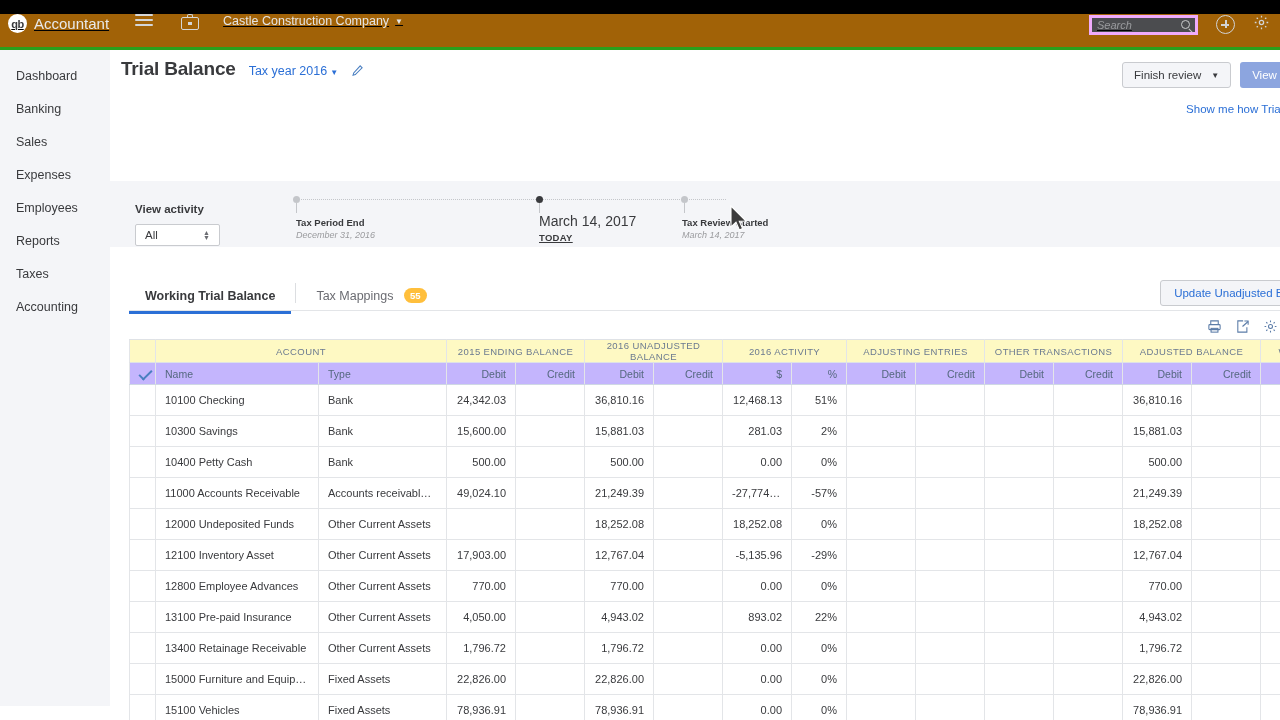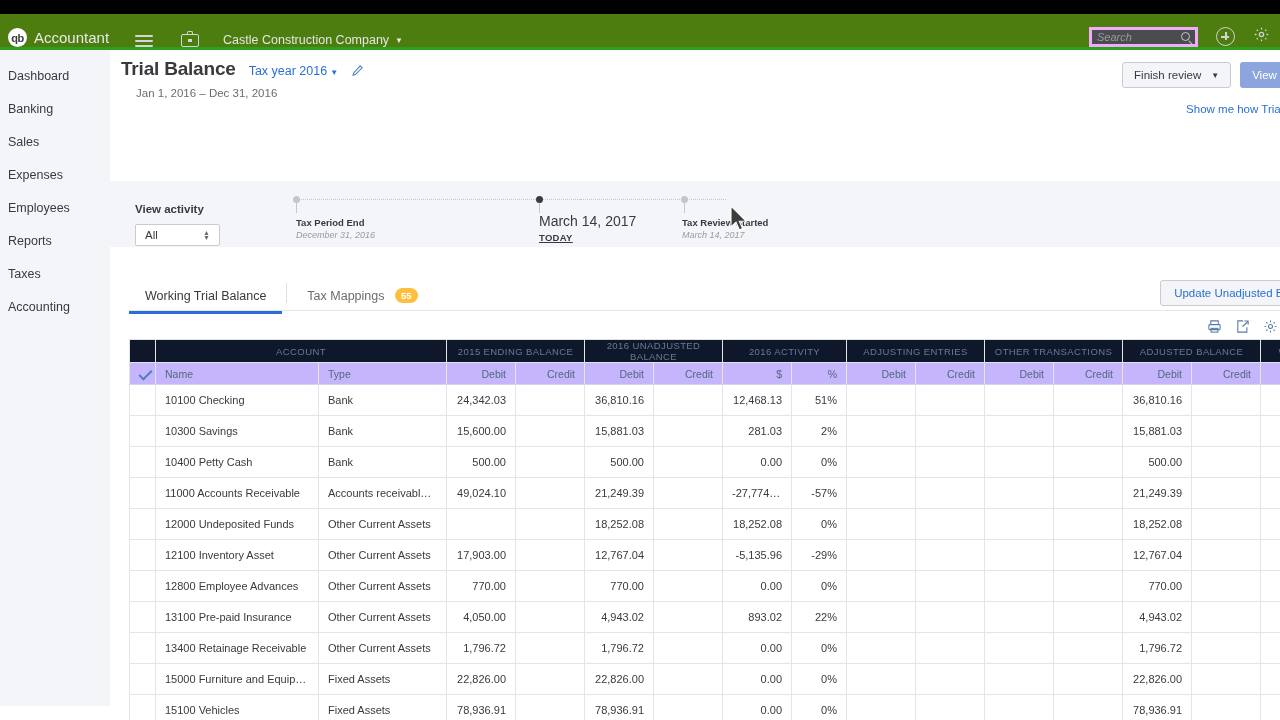--- a/index.html
+++ b/index.html
@@ -10,21 +10,21 @@
     background: #ffffff;
   }
   body { position: relative; }
 
   
   .bar-top { position:absolute; left:0; top:0; width:1280px; height:14px; background:#000; }
 
   
   .topnav {
     position:absolute; left:0; top:14px; width:1280px; height:33px;
-    background:#4d7c0f; display:flex; align-items:flex-end;
+    background:#a16207; display:flex; align-items:flex-start;text-decoration:underline;
   }
   .green-rule { position:absolute; left:0; top:47px; width:1280px; height:3px; background:#2ca01c; }
 
   .qb-logo-wrap { display:flex; align-items:center; margin-left:8px; }
   .qb-badge {
     width:19px; height:19px; border-radius:50%; background:#ffffff;
     display:flex; align-items:center; justify-content:center;
     font-size:11px; font-weight:bold; color:#393a3d; letter-spacing:-0.5px;
   }
   .qb-word { color:#e8e9ea; font-size:15px; margin-left:7px; font-weight:400; }
@@ -64,21 +64,21 @@
   .plus-circle::before { left:4px; top:7.6px; width:8px; height:2px; }
   .plus-circle::after  { top:4px; left:7.6px; height:8px; width:2px; }
   .gear-top { margin-left:18px; cursor:pointer; }
 
   
   .sidebar {
     position:absolute; left:0; top:50px; width:110px; height:656px;
     background:#f4f5f8;
   }
   .side-item {
-    height:33px; display:flex; align-items:center; padding-left:8px;
+    height:33px; display:flex; align-items:center; padding-left:16px;
     font-size:12.5px; color:#393a3d; cursor:pointer;
   }
   .side-item:first-child { margin-top:9px; }
 
   
   .main { position:absolute; left:110px; top:50px; width:1170px; height:656px; background:#ffffff; }
 
   .page-head { position:relative; height:131px; background:#ffffff; }
   .title-row { display:flex; align-items:baseline; padding:8px 0 0 11px; }
   .page-title { font-size:19px; font-weight:bold; color:#393a3d; letter-spacing:-0.2px; }
@@ -124,21 +124,21 @@
   .tl-today-main { position:absolute; font-size:14px; color:#393a3d; white-space:nowrap; }
   .tl-today-sub { position:absolute; font-size:9.5px; font-weight:bold; color:#393a3d; letter-spacing:0.3px;text-decoration:underline; }
 
   
   .content { position:absolute; left:0; top:197px; width:1170px; height:509px; background:#ffffff; }
 
   .tabs { position:absolute; left:19px; top:36px; display:flex; align-items:flex-end; }
   .tab {
     font-size:12.5px; color:#6b6c72; padding:0 16px 11px 16px; cursor:pointer; position:relative;
   }
-  .tab.active { color:#393a3d; font-weight:normal;text-align:right; }
+  .tab.active { color:#393a3d; font-weight:bold;text-align:right; }
   .tab.active::after {
     content:''; position:absolute; left:0; right:0; bottom:0; height:3px; background:#2b6fd6;
   }
   .tab-div { width:1px; height:20px; background:#dcdee1; margin:0 4px 11px 4px; }
   .badge {
     display:inline-block; background:#ffbf3c; color:#ffffff; border-radius:9px;
     font-size:9.5px; font-weight:bold; padding:2px 6px; margin-left:7px; vertical-align:1px;
   }
   .tab-rule { position:absolute; left:19px; right:0; top:63px; height:1px; background:#e3e5e8; }
 
@@ -148,21 +148,21 @@
     font-size:11.5px; color:#2b6fd6; padding:6px 13px; cursor:pointer; white-space:nowrap;
   }
 
   .icon-row { position:absolute; right:2px; top:72px; display:flex; align-items:center; gap:13px; }
 
   
   .tbl { position:absolute; left:19px; top:92px; right:-2px; }
   table { border-collapse:collapse; width:1153px; table-layout:fixed; }
   th, td { border:1px solid #e3e5e8; padding:0; }
   .grp-head th {
-    height:20px; background:#0f172a; font-size:9.5px; font-weight:normal;
+    height:20px; background:#fef9c3; font-size:9.5px; font-weight:normal;
     color:#6b7a90; letter-spacing:0.4px; text-align:center; vertical-align:middle;
     border-top:1px solid #dfe2e6; border-bottom:1px solid #dfe2e6;
   }
   .col-head th {
     height:22px; background:#c4b5fd; font-size:10.5px; font-weight:normal;
     color:#55687f; vertical-align:middle; padding:0 9px;
     border-bottom:1px solid #cfd8e4;
   }
   .col-head th.l { text-align:left; }
   .col-head th.r { text-align:right; }
@@ -255,21 +255,20 @@
       <div class="page-title">Trial Balance</div>
       <div class="tax-year">
         <span>Tax year 2016</span><span class="caret">▼</span>
       </div>
       <div class="pencil">
         <svg width="13" height="13" viewBox="0 0 24 24" fill="none" stroke="#4a7fc1" stroke-width="2">
           <path d="M17 3.5l3.5 3.5L8 19.5 3.8 20.7 5 16.5z"></path>
         </svg>
       </div>
     </div>
-    <div class="date-range">Jan 1, 2016 – Dec 31, 2016</div>
 
     <div class="head-right">
       <div class="btn-row">
         <button class="btn-finish">
           <span>Finish review</span>
           <span class="caret">▼</span>
         </button>
         <button class="btn-viewtax">View tax ret</button>
       </div>
       <div class="showme">Show me how Trial Balance</div>

